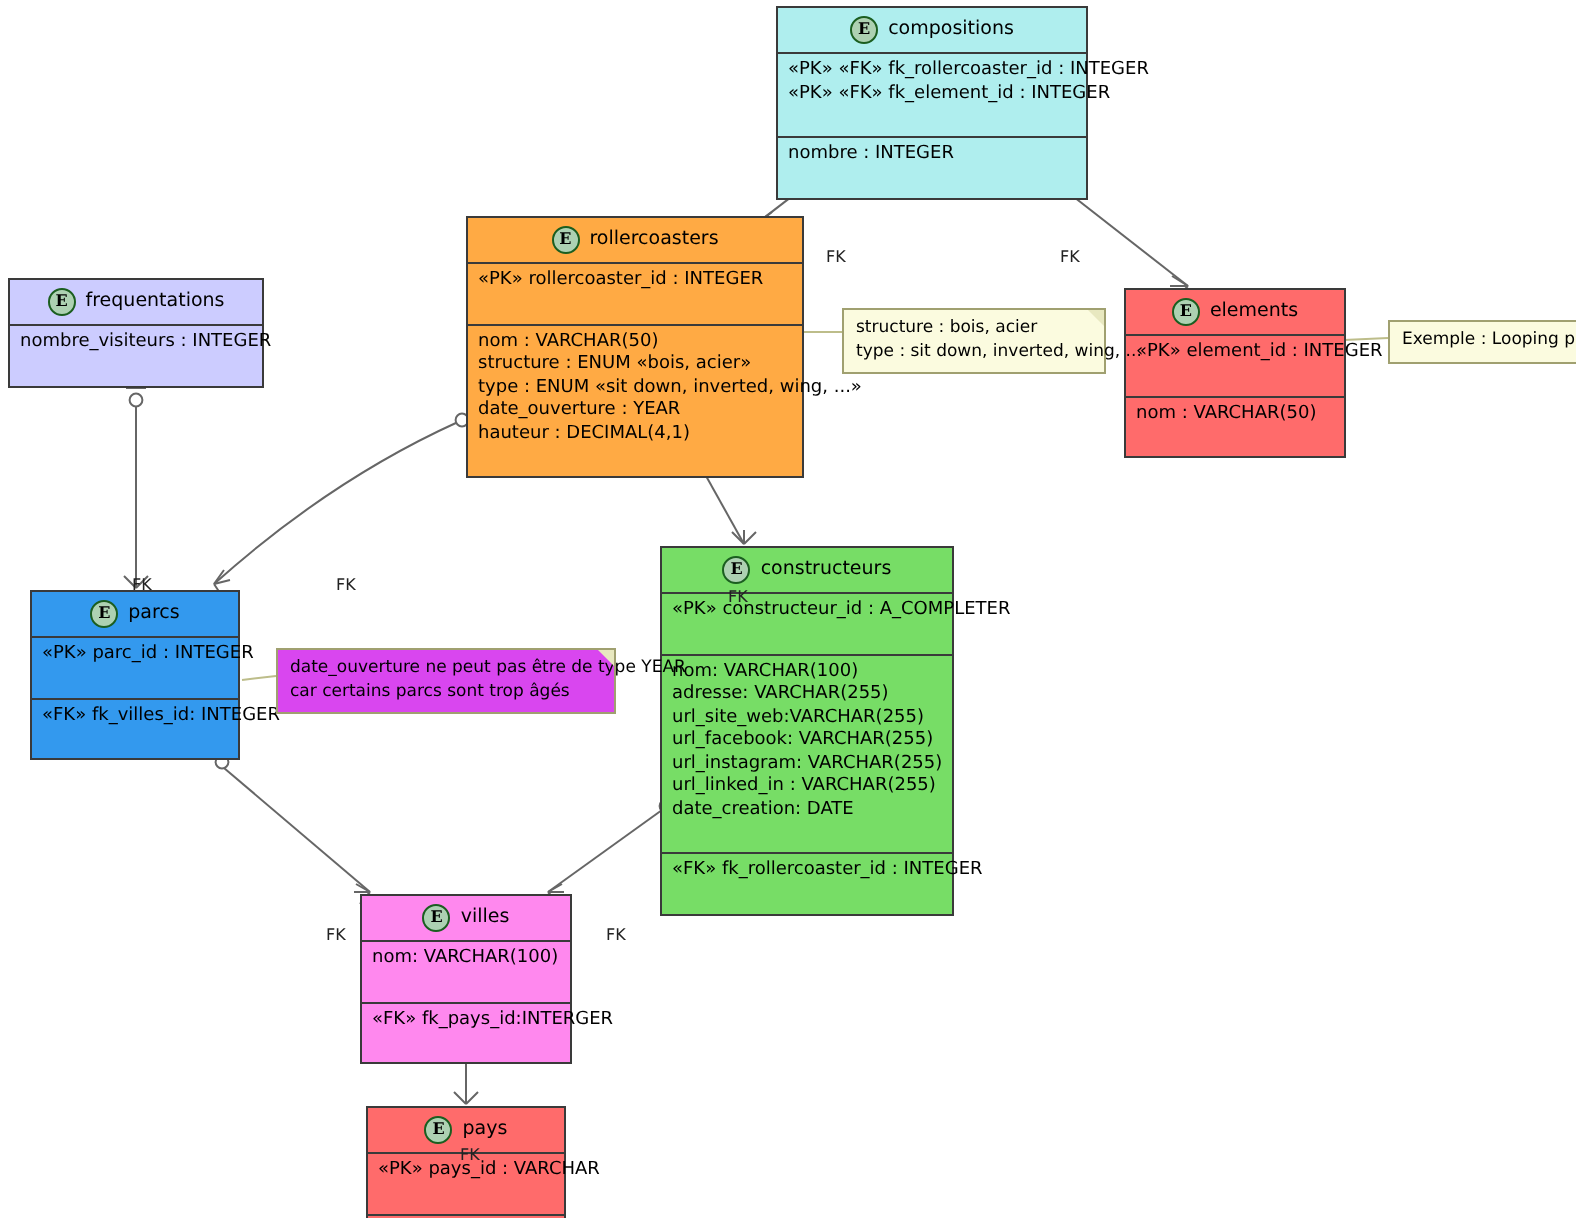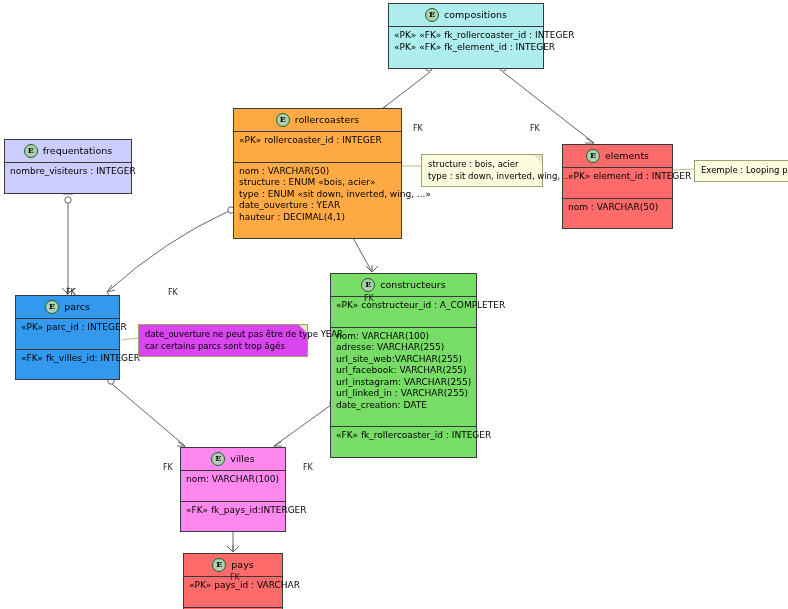--- a/index.html
+++ b/index.html
@@ -152,20 +152,23 @@
 
   <div class="entity" id="ent-compositions" style="left: 388px; top: 3px; width: 156px; background: rgb(175, 238, 238);">
     <div class="ent-title">
       <span class="ent-icon" style="background: rgb(173, 209, 178);">E</span>
       <span>compositions</span>
     </div>
     <div class="ent-section">
       <div>«PK» «FK» fk_rollercoaster_id : INTEGER</div>
       <div>«PK» «FK» fk_element_id : INTEGER</div>
     </div>
+    <div class="ent-section">
+      <div>nombre : INTEGER</div>
+    </div>
   </div>
 
   <div class="entity" id="ent-frequentations" style="left: 4px; top: 139px; width: 128px; background: rgb(204, 204, 255);">
     <div class="ent-title">
       <span class="ent-icon" style="background: rgb(173, 209, 178);">E</span>
       <span>frequentations</span>
     </div>
     <div class="ent-section">
       <div>nombre_visiteurs : INTEGER</div>
     </div>
@@ -255,21 +258,21 @@
       <span>pays</span>
     </div>
     <div class="ent-section">
       <div>«PK» pays_id : VARCHAR</div>
     </div>
     <div class="ent-section">
       <div>nom : VARCHAR(100)</div>
     </div>
   </div>
 
-  <div class="note" style="left: 421px; top: 154px; width: 122px; background: rgb(251, 251, 223);">
+  <div class="note" style="left: 421px; top: 154px; width: 132px; background: rgb(251, 251, 223);">
     <span class="fold"></span>
     <div>structure : bois, acier</div>
     <div>type : sit down, inverted, wing, ...</div>
   </div>
 
   <div class="note" style="left: 138px; top: 324px; width: 170px; background: #d946ef;">
     <span class="fold"></span>
     <div>date_ouverture ne peut pas être de type YEAR</div>
     <div>car certains parcs sont trop âgés</div>
   </div>

